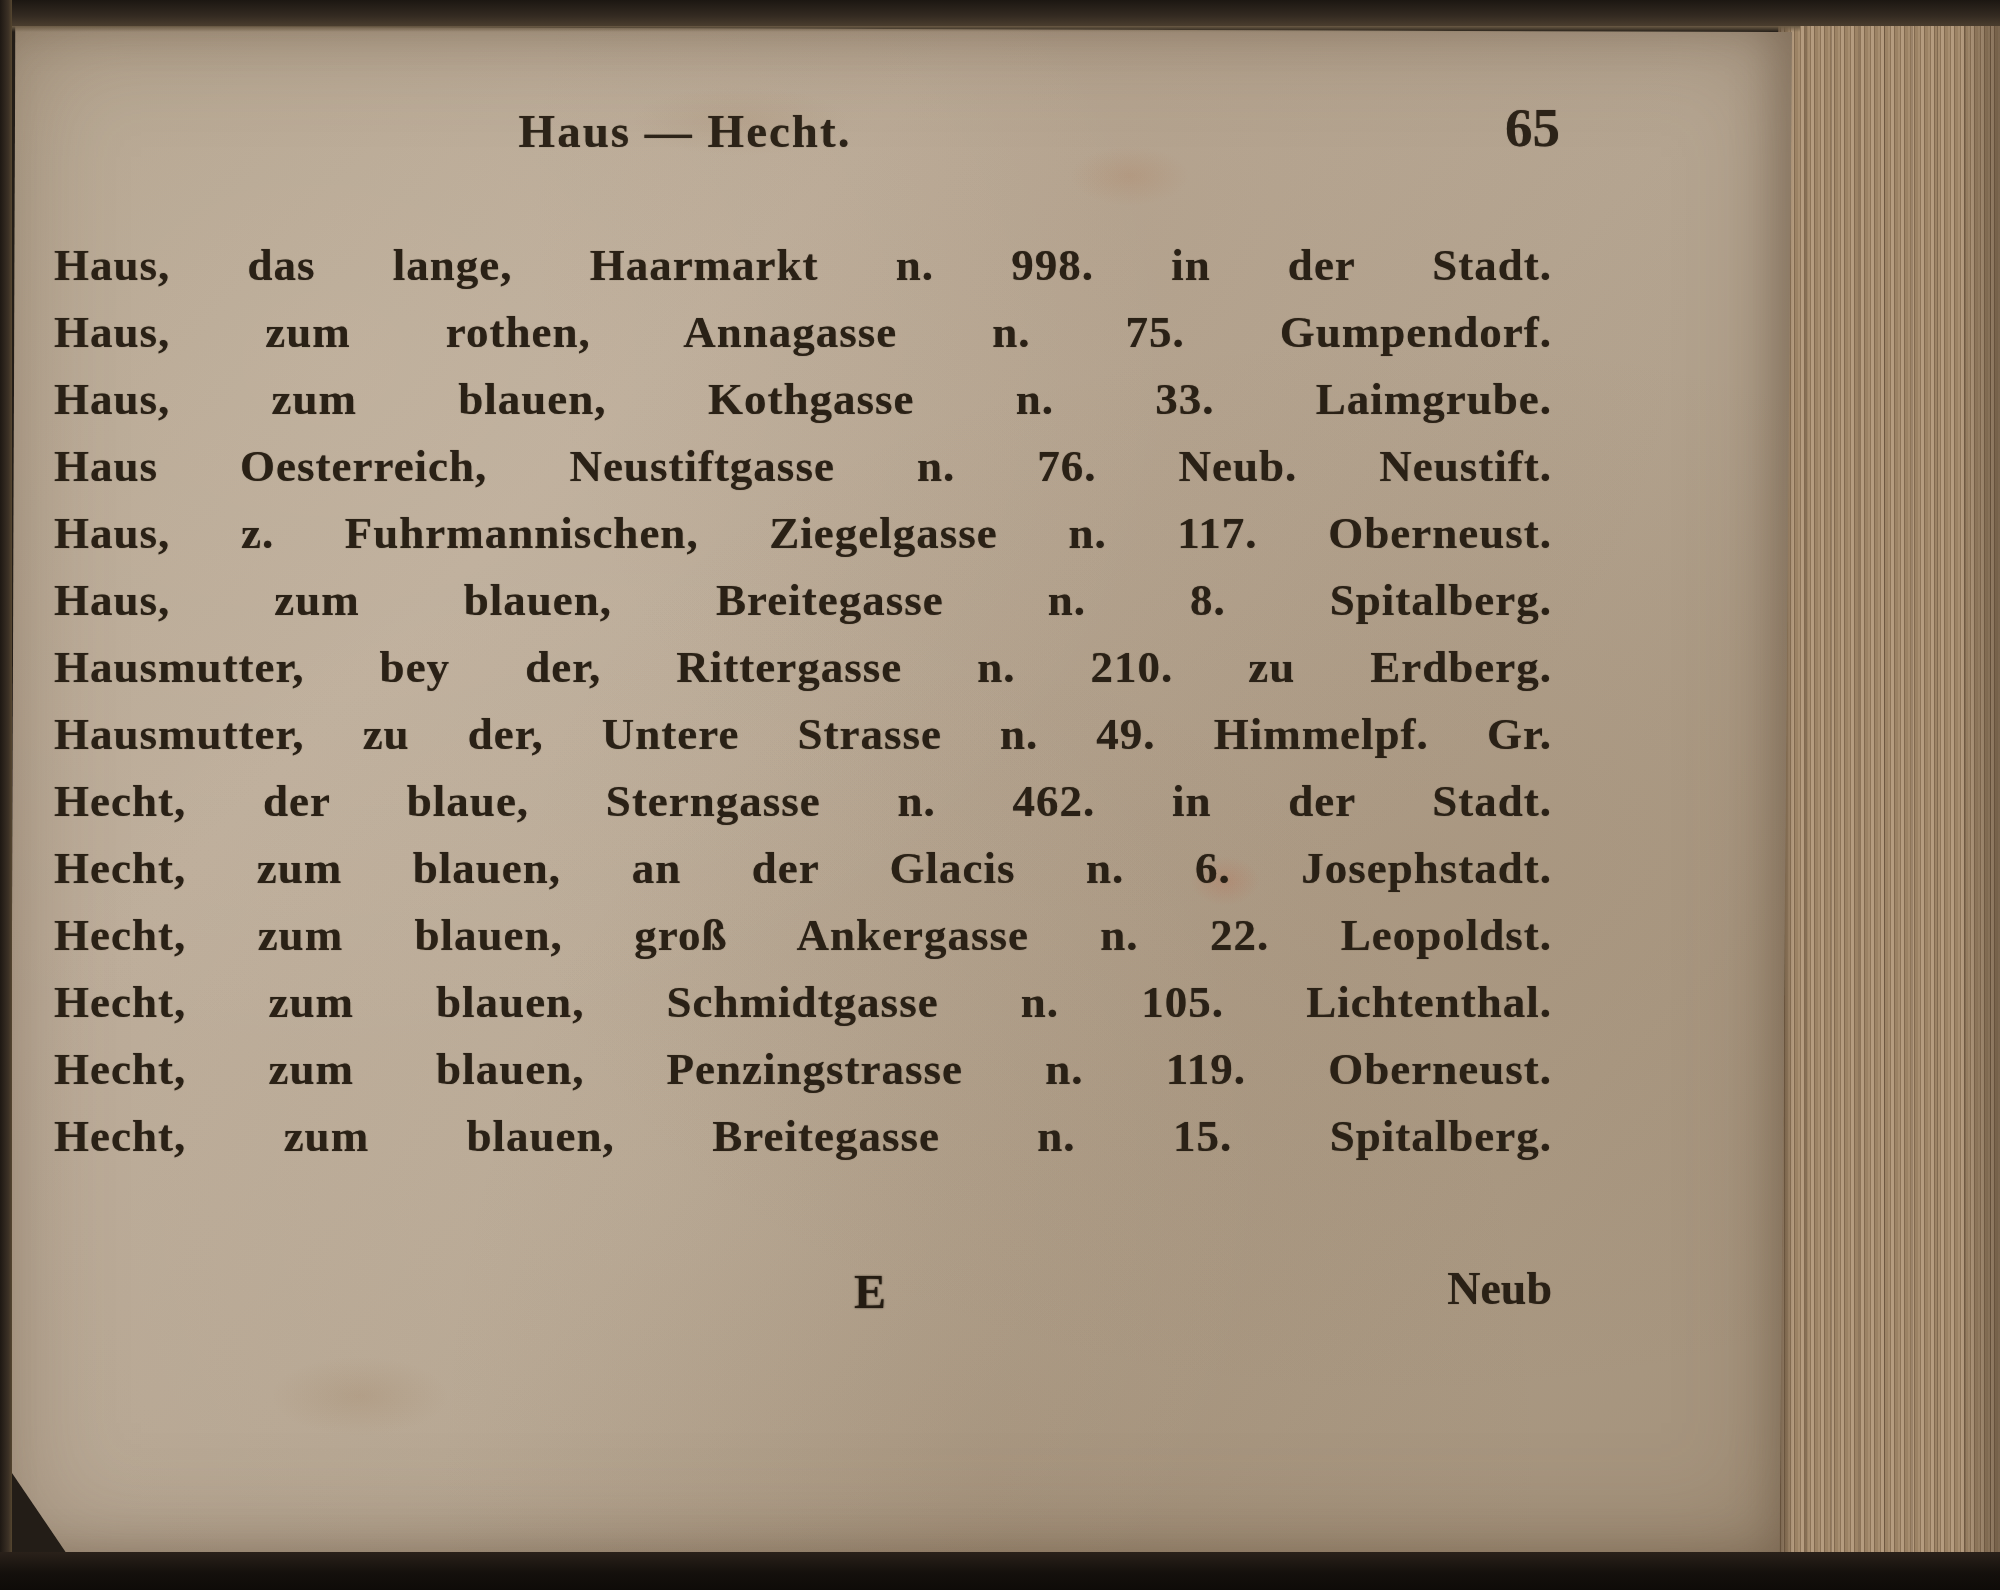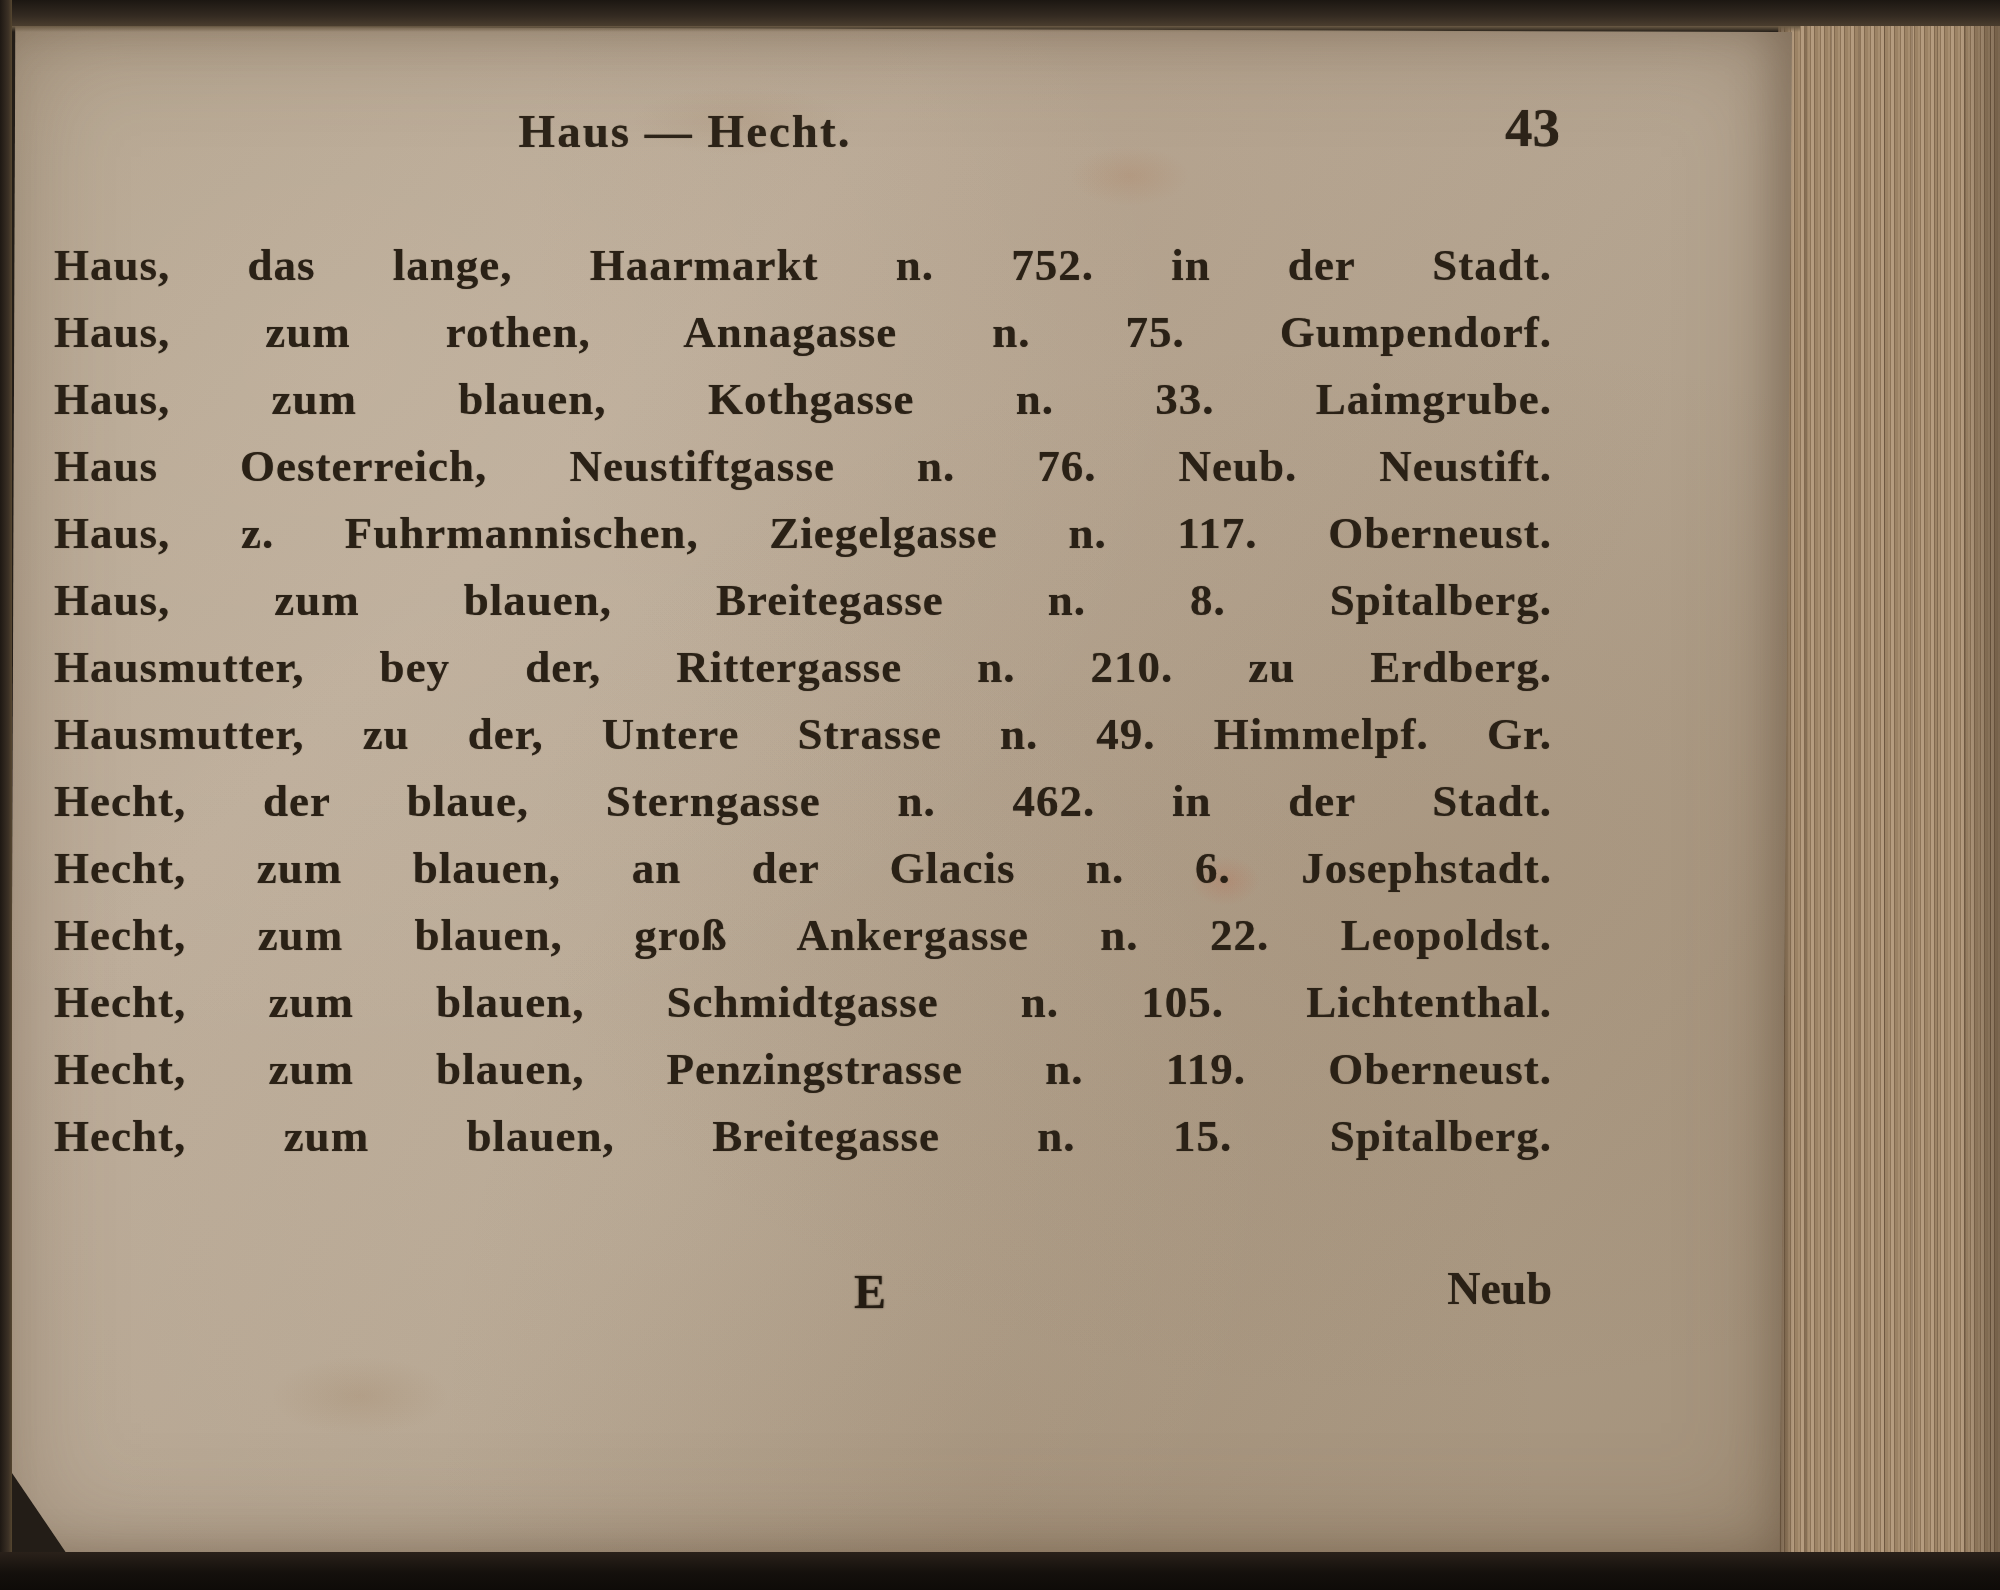--- a/index.html
+++ b/index.html
@@ -113,24 +113,24 @@
   <div class="fore-edge"></div>
 
   <div class="page">
     <div class="stain s1"></div>
     <div class="stain s2"></div>
     <div class="stain s3"></div>
     <div class="stain s4"></div>
 
     <div class="running-title">Haus — Hecht.</div>
 
-    <div class="folio">43</div>
+    <div class="folio">65</div>
 
     <div class="entries">
-        <div class="entry-line">Haus, das lange, Haarmarkt n. 752. in der Stadt.</div>
+        <div class="entry-line">Haus, das lange, Haarmarkt n. 998. in der Stadt.</div>
         <div class="entry-line">Haus, zum rothen, Annagasse n. 75. Gumpendorf.</div>
         <div class="entry-line">Haus, zum blauen, Kothgasse n. 33. Laimgrube.</div>
         <div class="entry-line">Haus Oesterreich, Neustiftgasse n. 76. Neub. Neustift.</div>
         <div class="entry-line">Haus, z. Fuhrmannischen, Ziegelgasse n. 117. Oberneust.</div>
         <div class="entry-line">Haus, zum blauen, Breitegasse n. 8. Spitalberg.</div>
         <div class="entry-line">Hausmutter, bey der, Rittergasse n. 210. zu Erdberg.</div>
         <div class="entry-line">Hausmutter, zu der, Untere Strasse n. 49. Himmelpf. Gr.</div>
         <div class="entry-line">Hecht, der blaue, Sterngasse n. 462. in der Stadt.</div>
         <div class="entry-line">Hecht, zum blauen, an der Glacis n. 6. Josephstadt.</div>
         <div class="entry-line">Hecht, zum blauen, groß Ankergasse n. 22. Leopoldst.</div>

